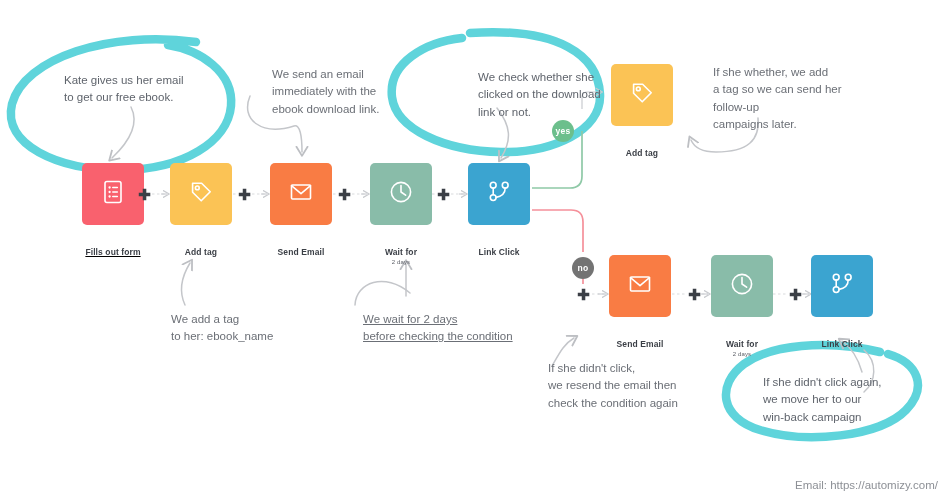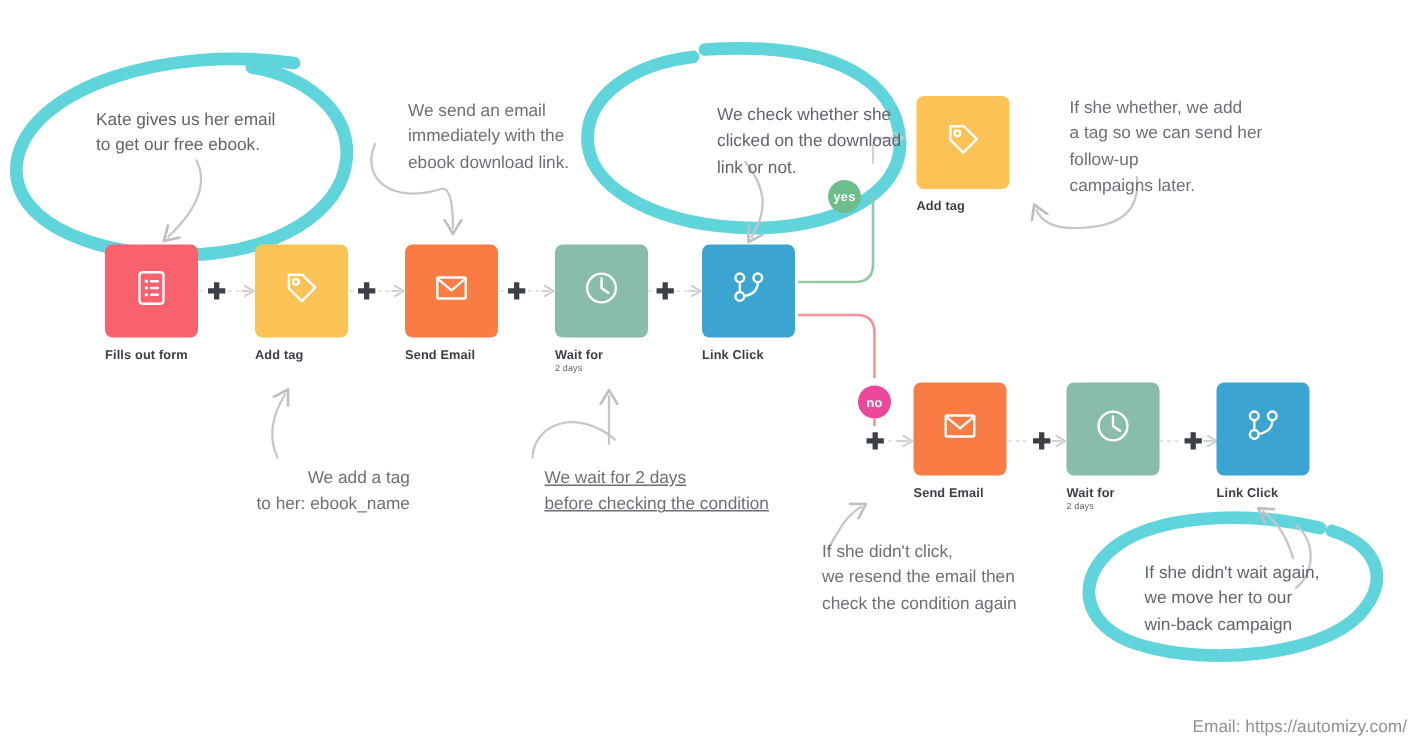--- a/index.html
+++ b/index.html
@@ -33,21 +33,22 @@
   .node-box {
     width: 62px;
     height: 62px;
     border-radius: 5px;
     display: flex;
     align-items: center;
     justify-content: center;
     box-sizing: border-box;
   }
   .node-label {
-    margin-top: 7px;
+    margin-top: 23px;
+    text-align: center;
     font-size: 8.5px;
     font-weight: bold;
     color: #3b3f46;
     line-height: 1.15;
     letter-spacing: .1px;
     white-space: nowrap;
   }
   .node-sub {
     display: block;
     font-size: 6px;
@@ -196,21 +197,21 @@
     <g>
       <path d="M552,366 C560,352 564,344 574,338" fill="none" stroke="#C4C6CA" stroke-width="1.5" stroke-linecap="round" marker-end="url(#ah)"></path>
     </g>
     <g>
       <path d="M864,392 C876,382 878,362 864,350" fill="none" stroke="#C4C6CA" stroke-width="1.5" stroke-linecap="round"></path>
       <path d="M862,372 C858,358 852,348 842,341" fill="none" stroke="#C4C6CA" stroke-width="1.5" stroke-linecap="round" marker-end="url(#ah)"></path>
     </g>
   </svg>
 
   <div id="nodes">
-      <div class="node" style="left: 70px; top: 163px;">
+      <div class="node" style="left: 82px; top: 163px; text-decoration: underline;">
         <div class="node-box" style="background: rgb(249, 97, 110);">
           <span><svg width="30" height="30" viewBox="0 0 30 30">
         <rect x="7" y="4.5" width="16" height="21" rx="2" fill="none" stroke="#ffffff" stroke-width="1.6" stroke-linecap="round" stroke-linejoin="round"></rect>
         <circle cx="11.6" cy="10.5" r="1.15" fill="#ffffff"></circle>
         <path d="M14.8,10.5 L19.3,10.5" fill="none" stroke="#ffffff" stroke-width="1.6" stroke-linecap="round" stroke-linejoin="round"></path>
         <circle cx="11.6" cy="15" r="1.15" fill="#ffffff"></circle>
         <path d="M14.8,15 L19.3,15" fill="none" stroke="#ffffff" stroke-width="1.6" stroke-linecap="round" stroke-linejoin="round"></path>
         <circle cx="11.6" cy="19.5" r="1.15" fill="#ffffff"></circle>
         <path d="M14.8,19.5 L19.3,19.5" fill="none" stroke="#ffffff" stroke-width="1.6" stroke-linecap="round" stroke-linejoin="round"></path>
       </svg></span>
@@ -302,43 +303,43 @@
       <div class="plus" style="left: 238px; top: 188px;">✚</div>
       <div class="plus" style="left: 338px; top: 188px;">✚</div>
       <div class="plus" style="left: 437px; top: 188px;">✚</div>
       <div class="plus" style="left: 577px; top: 288px;">✚</div>
       <div class="plus" style="left: 688px; top: 288px;">✚</div>
       <div class="plus" style="left: 789px; top: 288px;">✚</div>
     </div>
 
   <div id="badges">
       <div class="badge" style="left: 552px; top: 120px; background: rgb(108, 191, 140);">yes</div>
-      <div class="badge" style="left: 572px; top: 257px; background: #ec4899;">no</div>
+      <div class="badge" style="left: 572px; top: 257px; background: #737373;">no</div>
     </div>
 
   <div id="notes">
       <div class="note dark" style="left: 64px; top: 72px;">Kate gives us her email
 to get our free ebook.</div>
       <div class="note" style="left: 272px; top: 66px;">We send an email
 immediately with the
 ebook download link.</div>
       <div class="note dark" style="left: 438px; top: 69px; margin-left: 40px;">We check whether she
 clicked on the download
 link or not.</div>
       <div class="note" style="left: 713px; top: 64px;">If she whether, we add
 a tag so we can send her
 follow-up
 campaigns later.</div>
-      <div class="note" style="left: 171px; top: 311px; text-align: right;">We add a tag
+      <div class="note" style="left: 171px; top: 311px;">We add a tag
 to her: ebook_name</div>
       <div class="note" style="left: 363px; top: 311px; text-decoration: underline;">We wait for 2 days
 before checking the condition</div>
       <div class="note" style="left: 548px; top: 360px;">If she didn't click,
 we resend the email then
 check the condition again</div>
-      <div class="note dark" style="left: 763px; top: 374px;">If she didn't wait again,
+      <div class="note dark" style="left: 763px; top: 374px;">If she didn't click again,
 we move her to our
 win-back campaign</div>
     </div>
 
   <div class="source">Email: https://automizy.com/</div>
 
 </div>
 
 </body></html>

